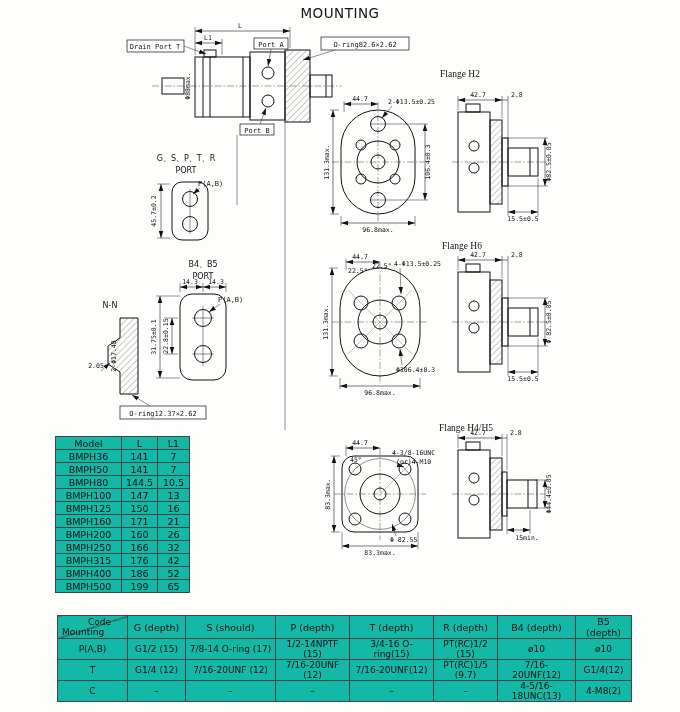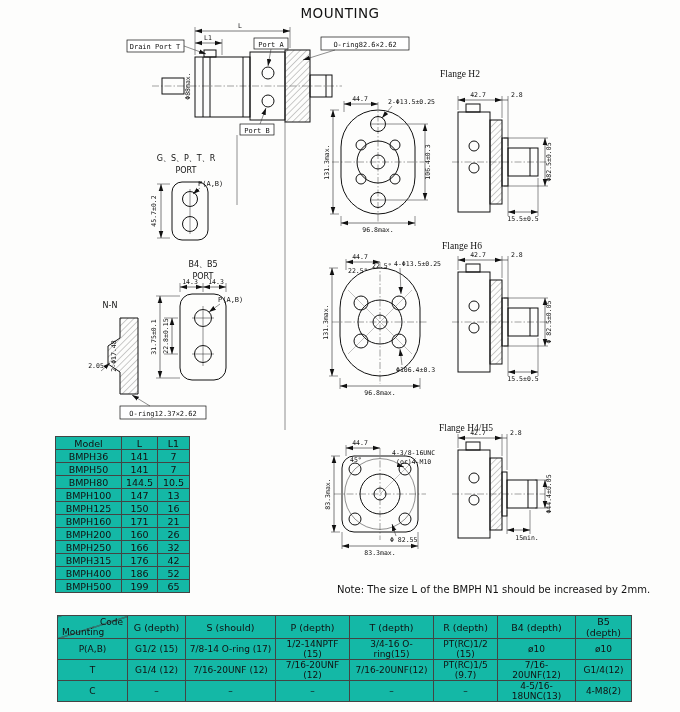--- a/index.html
+++ b/index.html
@@ -26,21 +26,21 @@
   table { border-collapse:collapse; position:absolute; background:#14b8a6; }
   th,td { border:1px solid #444; text-align:center; padding:0 3px; font-weight:normal; }
   .model-table { left:55px; top:436px; }
   .model-table th,.model-table td { font:9.5px "DejaVu Sans",sans-serif; height:13px; }
   .model-table .c-model { width:66px; } .model-table .c-l { width:36px; } .model-table .c-l1 { width:32px; }
   .mounting-table { left:57px; top:615px; width:574px; table-layout:fixed; }
   .mounting-table th { font:9.5px "DejaVu Sans",sans-serif; height:22px; }
   .mounting-table td { font:9px "DejaVu Sans",sans-serif; height:20px; overflow:hidden; }
   .corner { position:relative; padding:0;
     background:linear-gradient(to bottom right, transparent calc(50% - .5px), #444 calc(50% - .5px), #444 calc(50% + .5px), transparent calc(50% + .5px)); }
-  .corner-top { position:absolute; top:1px; right:4px; font-size:9px; }
+  .corner-top { position:absolute; top:1px; right:16px; font-size:9px; }
   .corner-bottom { position:absolute; bottom:1px; left:4px; font-size:9px; }
 </style>
 </head>
 <body>
 
 <div class="page">
 
   <div class="title">MOUNTING</div>
 
   <svg class="drawing-svg" width="680" height="712" viewBox="0 0 680 712">
@@ -395,21 +395,20 @@
           <td>52</td>
         </tr>
       <tr>
           <td>BMPH500</td>
           <td>199</td>
           <td>65</td>
         </tr>
     </tbody>
   </table>
 
-  <div class="note">Note: The size L of the BMPH N1 should be increased by 2mm.</div>
 
   <table class="mounting-table">
     <colgroup>
       <col style="width:70px">
         <col style="width:58px">
         <col style="width:90px">
         <col style="width:74px">
       <col style="width:84px">
         <col style="width:64px">
         <col style="width:78px">

